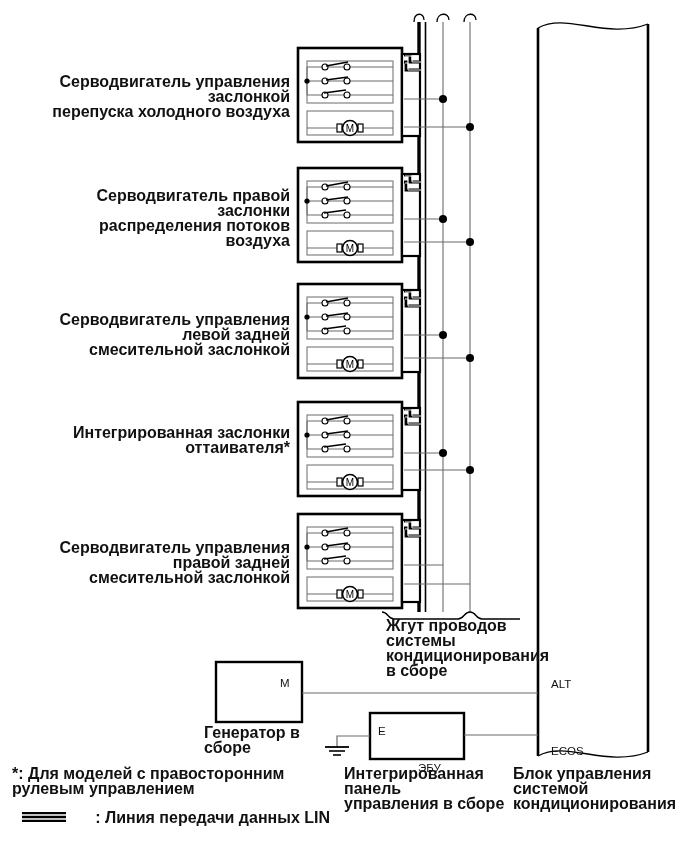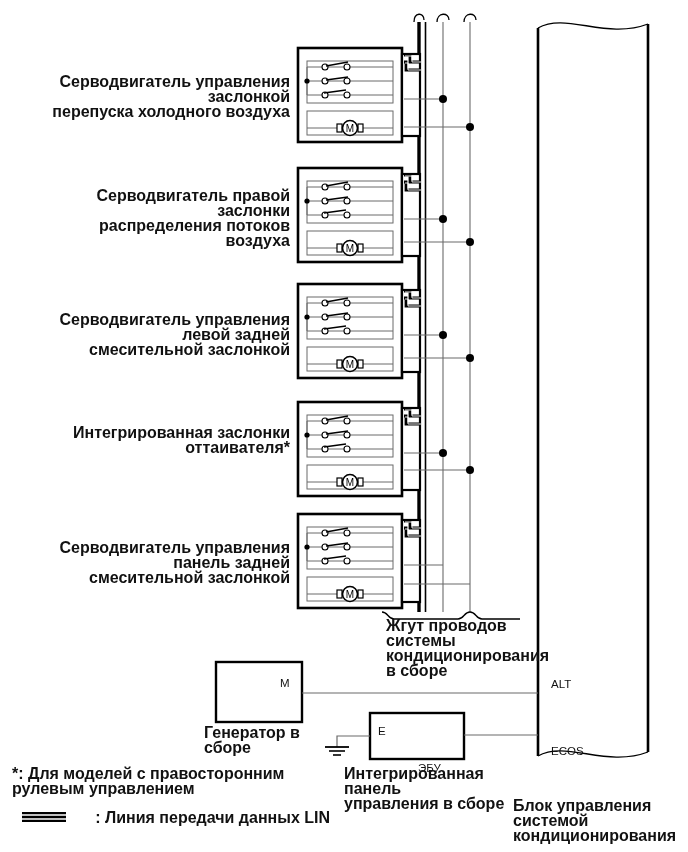--- a/index.html
+++ b/index.html
@@ -173,39 +173,39 @@
 перепуска холодного воздуха</div>
 
 <div class="lbl r" style="left:40px;top:188px;width:250px;">Серводвигатель правой заслонки
 распределения потоков воздуха</div>
 
 <div class="lbl r" style="left:20px;top:312px;width:270px;text-align:right;">Серводвигатель управления левой задней
 смесительной заслонкой</div>
 
 <div class="lbl r" style="left:20px;top:425px;width:270px;">Интегрированная заслонки оттаивателя*</div>
 
-<div class="lbl r" style="left:20px;top:540px;width:270px;">Серводвигатель управления панель задней
+<div class="lbl r" style="left:20px;top:540px;width:270px;">Серводвигатель управления правой задней
 смесительной заслонкой</div>
 
 <div class="lbl l" style="left:386px;top:618px;width:170px;">Жгут проводов системы
 кондиционирования в сборе</div>
 
 <div class="term" style="left:280px;top:677px;">M</div>
 
 <div class="lbl l" style="left:204px;top:725px;width:140px;">Генератор в сборе</div>
 
 <div class="term" style="left:378px;top:725px;">E</div>
 
 <div class="term" style="left:418px;top:725px;margin-top:37px;">ЭБУ</div>
 
 <div class="lbl l" style="left:344px;top:766px;width:180px;">Интегрированная панель
 управления в сборе</div>
 
 <div class="term" style="left:551px;top:678px;">ALT</div>
 
 <div class="term" style="left:551px;top:724px;margin-top:21px;">ECOS</div>
 
-<div class="lbl l" style="left:513px;top:766px;width:175px;margin-top:32px;">Блок управления системой
+<div class="lbl l" style="left:513px;top:766px;width:175px;">Блок управления системой
 кондиционирования</div>
 
 <div class="lbl l" style="left:12px;top:766px;width:330px;">*: Для моделей с правосторонним рулевым управлением</div>
 
 <div class="lbl l" style="left:70px;top:810px;width:260px;text-align:right;">: Линия передачи данных LIN</div>
 
 </body></html>

